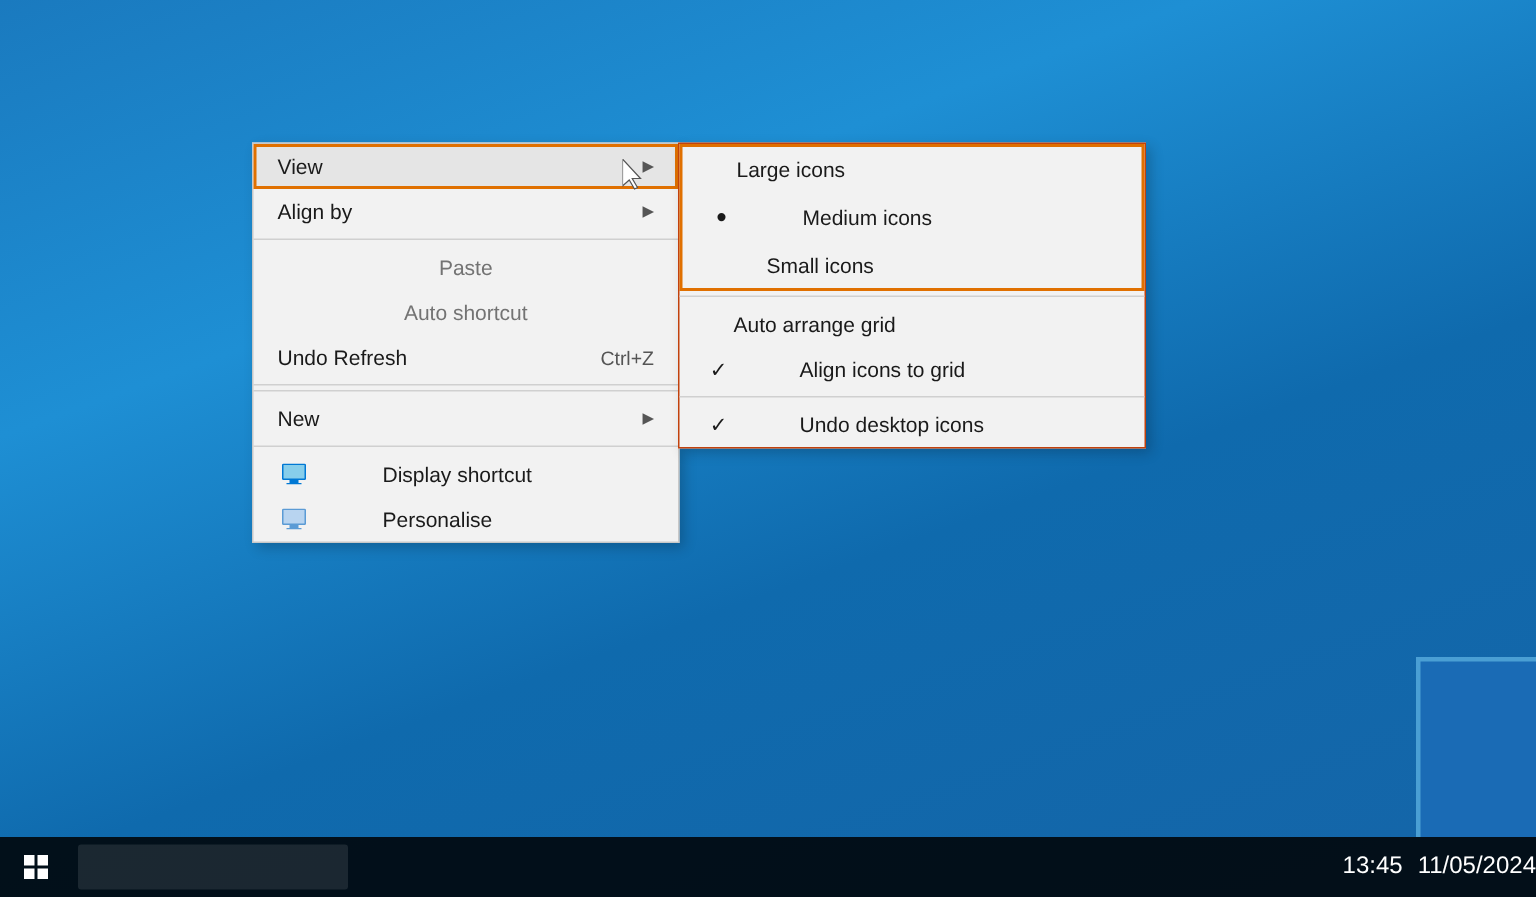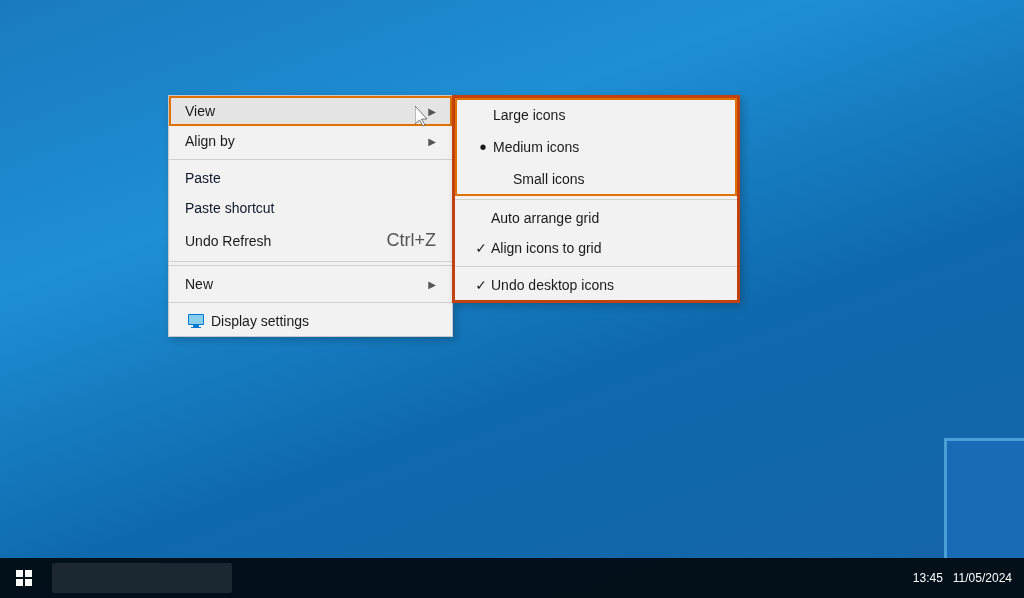--- a/index.html
+++ b/index.html
@@ -55,22 +55,21 @@
       height: 30px;
       background: rgba(255,255,255,0.1);
       border-radius: 2px;
       margin-left: 4px;
     }
 
     
     .system-tray {
       margin-left: auto;
       color: white;
-      font-size: 12px;
-      padding-right: 12px;
+      font-size: 16px;
       display: flex;
       align-items: center;
       gap: 10px;
     }
 
     
     .blue-window {
       position: absolute;
       bottom: 40px;
       right: 0;
@@ -94,42 +93,44 @@
     }
 
     .menu-item {
       padding: 7px 16px;
       display: flex;
       align-items: center;
       cursor: pointer;
       color: #1a1a1a;
       position: relative;
       white-space: nowrap;
+      gap: 44px;
     }
 
     .menu-item.highlighted {
       background: #e5e5e5;
       outline: 2px solid #e07000;
       outline-offset: -2px;
     }
 
     .menu-item.disabled {
-      color: #0f172a;
+      color: #737373;
+      justify-content: center;
     }
 
     .menu-item .arrow {
       margin-left: auto;
       color: #555;
       font-size: 10px;
     }
 
     .menu-item .shortcut {
       margin-left: auto;
       color: #555;
-      font-size: 18px;
+      font-size: 13px;
     }
 
     .menu-item .icon-area {
       width: 22px;
       display: flex;
       align-items: center;
       justify-content: center;
       margin-right: 4px;
     }
 
@@ -137,23 +138,23 @@
       height: 1px;
       background: #d0d0d0;
       margin: 3px 0;
     }
 
     
     .submenu {
       position: absolute;
       top: 95px;
       left: 452px;
-      width: 288px;
+      width: 312px;
       background: #f2f2f2;
-      border: 3px solid #c2410c;
+      border: 1px solid #c2410c;
       box-shadow: 3px 3px 8px rgba(0,0,0,0.2);
       z-index: 101;
     }
 
     .bullet {
       width: 20px;
       text-align: center;
       font-size: 18px;
     }
 
@@ -183,21 +184,21 @@
     </div>
 
 
     <div class="menu-separator"></div>
 
     <div class="menu-item disabled">
       <span>Paste</span>
     </div>
 
     <div class="menu-item disabled">
-      <span>Paste shortcut</span>
+      <span>Auto shortcut</span>
     </div>
 
     <div class="menu-item">
       <span>Undo Refresh</span>
       <span class="shortcut">Ctrl+Z</span>
     </div>
 
     <div class="menu-separator"></div>
 
 
@@ -212,23 +213,34 @@
 
     <div class="menu-item">
       <span class="icon-area">
         <svg width="16" height="14" viewBox="0 0 16 14" fill="none">
           <rect x="0" y="0" width="16" height="11" rx="1" fill="#0078d4"></rect>
           <rect x="1" y="1" width="14" height="9" fill="#87ceeb"></rect>
           <rect x="5" y="11" width="6" height="2" fill="#0078d4"></rect>
           <rect x="3" y="13" width="10" height="1" fill="#0078d4"></rect>
         </svg>
       </span>
-      <span>Display settings</span>
-    </div>
-
+      <span>Display shortcut</span>
+    </div>
+
+    <div class="menu-item">
+      <span class="icon-area">
+        <svg width="16" height="14" viewBox="0 0 16 14" fill="none">
+          <rect x="0" y="0" width="16" height="11" rx="1" fill="#5b9bd5"></rect>
+          <rect x="1" y="1" width="14" height="9" fill="#b8d4f0"></rect>
+          <rect x="5" y="11" width="6" height="2" fill="#5b9bd5"></rect>
+          <rect x="3" y="13" width="10" height="1" fill="#5b9bd5"></rect>
+        </svg>
+      </span>
+      <span>Personalise</span>
+    </div>
 
   </div>
 
   <div class="submenu">
 
     <div style="border: 2.5px solid #e07000; margin: 0;">
       <div class="menu-item" style="padding-left: 36px;">
         <span>Large icons</span>
       </div>
       <div class="menu-item" style="padding-left: 16px; display:flex; align-items:center;">

